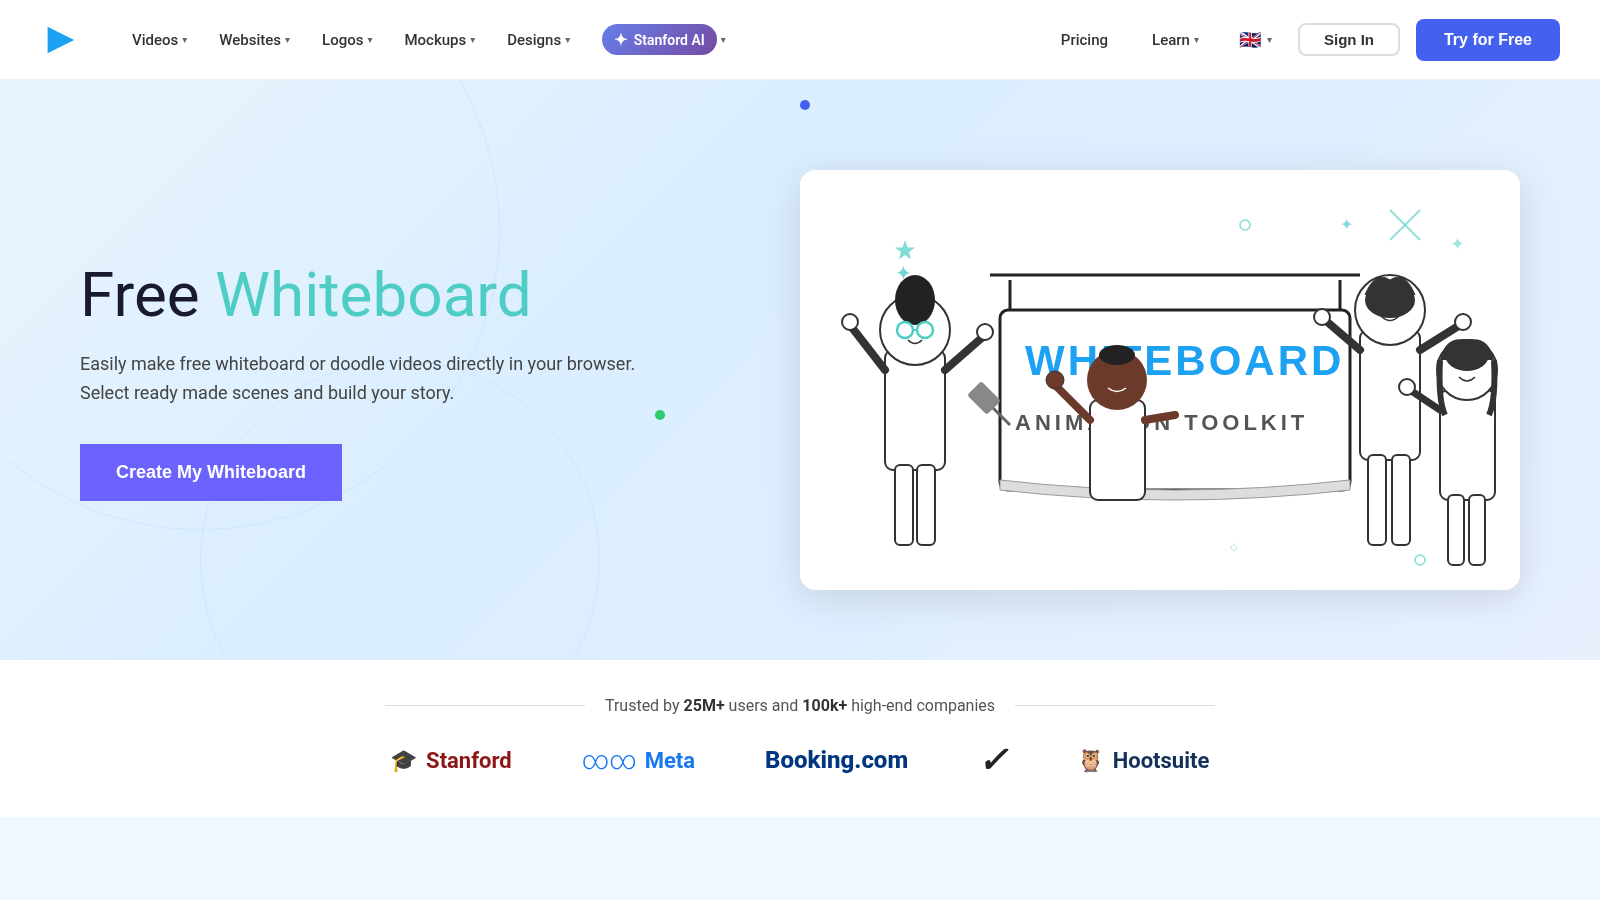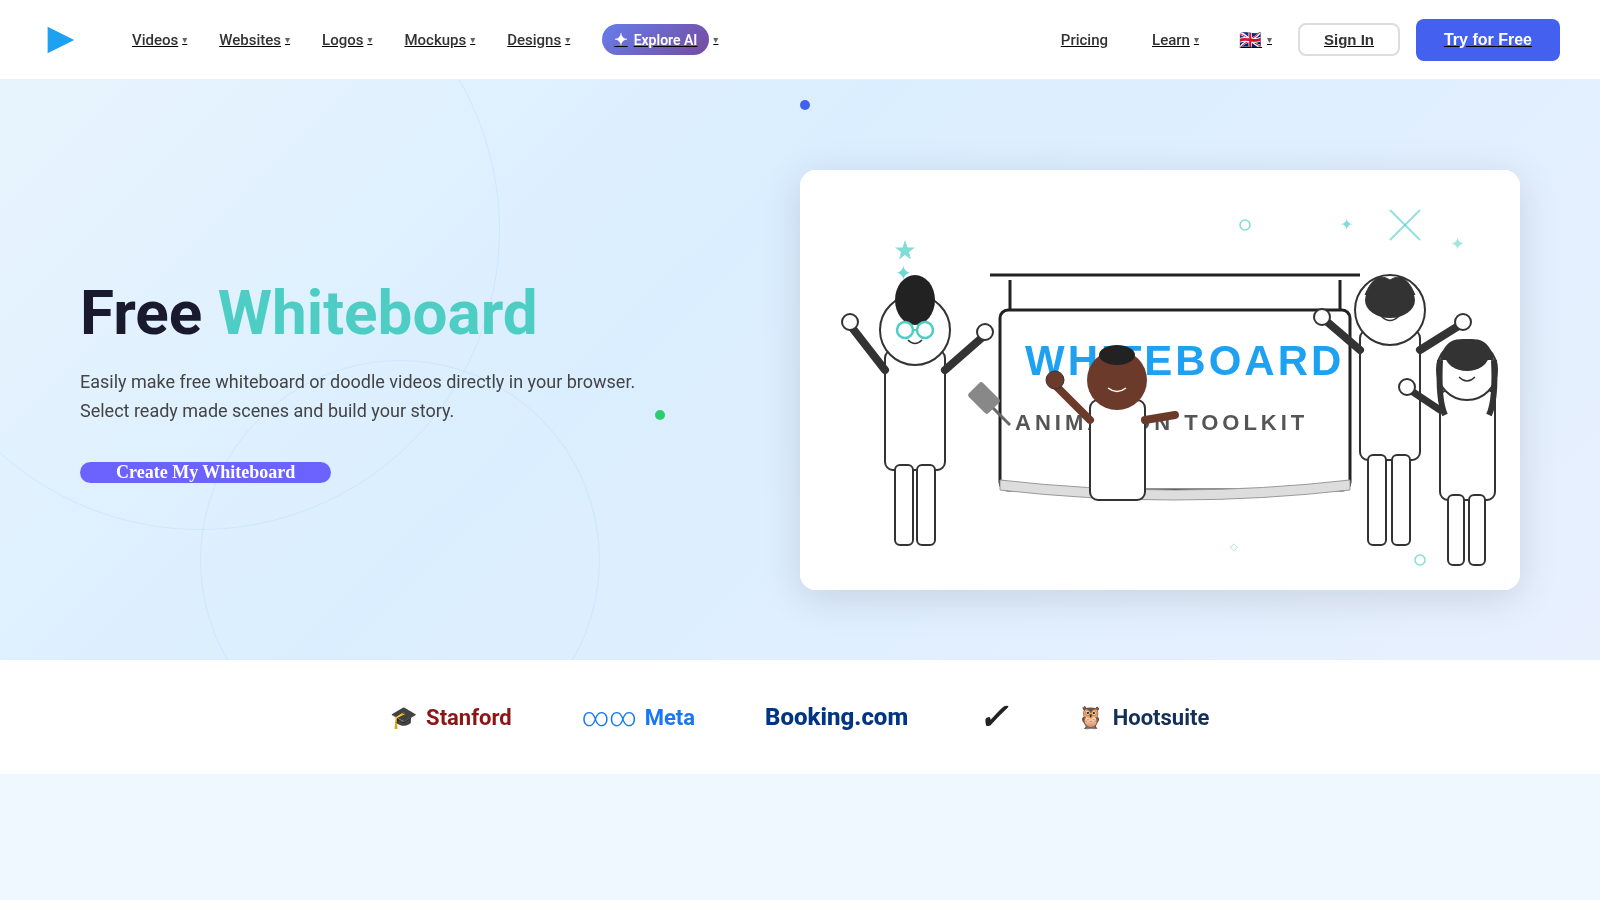--- a/index.html
+++ b/index.html
@@ -14,21 +14,20 @@
     
     nav {
       display: flex;
       align-items: center;
       padding: 0 40px;
       height: 80px;
       background: #fff;
       border-bottom: 1px solid #eee;
       position: relative;
       z-index: 10;
-      text-decoration: underline;
     }
     .logo {
       display: flex;
       align-items: center;
       margin-right: 40px;
       text-decoration: none;
     }
     .logo-icon {
       width: 38px;
       height: 38px;
@@ -161,48 +160,47 @@
       background: #2ecc71;
       top: 330px;
       left: 655px;
     }
     .hero-left {
       flex: 0 0 620px;
       z-index: 2;
     }
     .hero-title {
       font-size: 62px;
-      font-weight: 700;
+      font-weight: 400;
       line-height: 1.15;
       color: #1a1a2e;
       margin-bottom: 20px;
     }
     .hero-title .blue { color: #4ECDC4; }
     .hero-title .cyan { color: #4ECDC4; }
     .hero-subtitle {
       font-size: 18px;
       color: #444;
       line-height: 1.6;
       margin-bottom: 36px;
       max-width: 560px;
       margin-top: 8px;
     }
     .create-btn {
       display: inline-flex;
       align-items: center;
-      padding: 0 36px;
+      padding: 18px 36px;
       background: #6c63ff;
       border: none;
-      border-radius: 14px;
+      border-radius: 0;
       font-size: 18px;
       font-weight: 700;
       color: #fff;
       cursor: pointer;
       text-decoration: none;
-      font-family: Liberation Serif, serif;
     }
     .hero-right {
       flex: 1;
       display: flex;
       justify-content: flex-end;
       align-items: center;
       z-index: 2;
     }
     .whiteboard-card {
       background: #fff;
@@ -316,21 +314,21 @@
       <span>Mockups</span>
       <span class="nav-chevron">▾</span>
     </div>
     <div class="nav-item">
       <span>Designs</span>
       <span class="nav-chevron">▾</span>
     </div>
     <div class="nav-item">
       <span class="explore-ai-pill">
         <span class="ai-sparkle">✦</span>
-        <span>Explore AI</span>
+        <span>Stanford AI</span>
       </span>
       <span class="nav-chevron">▾</span>
     </div>
   </div>
 
   <div class="nav-right">
     <div class="pricing-link">Pricing</div>
     <div class="learn-link">
       <span>Learn</span>
       <span class="nav-chevron">▾</span>
@@ -469,20 +467,27 @@
 
           <line x1="185" y1="230" x2="210" y2="255" stroke="#666" stroke-width="3"></line>
           <rect x="174" y="214" width="20" height="28" rx="3" fill="#888" transform="rotate(-45, 184, 228)"></rect>
         </svg>
       </div>
     </div>
   </div>
 </section>
 
 <section class="trust-section">
+  <div class="trust-divider">
+    <div class="divider-line"></div>
+    <p class="trust-text" style="margin:0 20px; white-space:nowrap;">
+      Trusted by <strong>25M+</strong> users and <strong>100k+</strong> high-end companies
+    </p>
+    <div class="divider-line"></div>
+  </div>
 
   <div class="trust-logos">
     <div class="trust-logo stanford">
       <span>🎓</span>
       <span>Stanford</span>
     </div>
     <div class="trust-logo meta">
       <span style="font-size:26px; font-weight:300;">∞∞</span>
       <span>Meta</span>
     </div>

